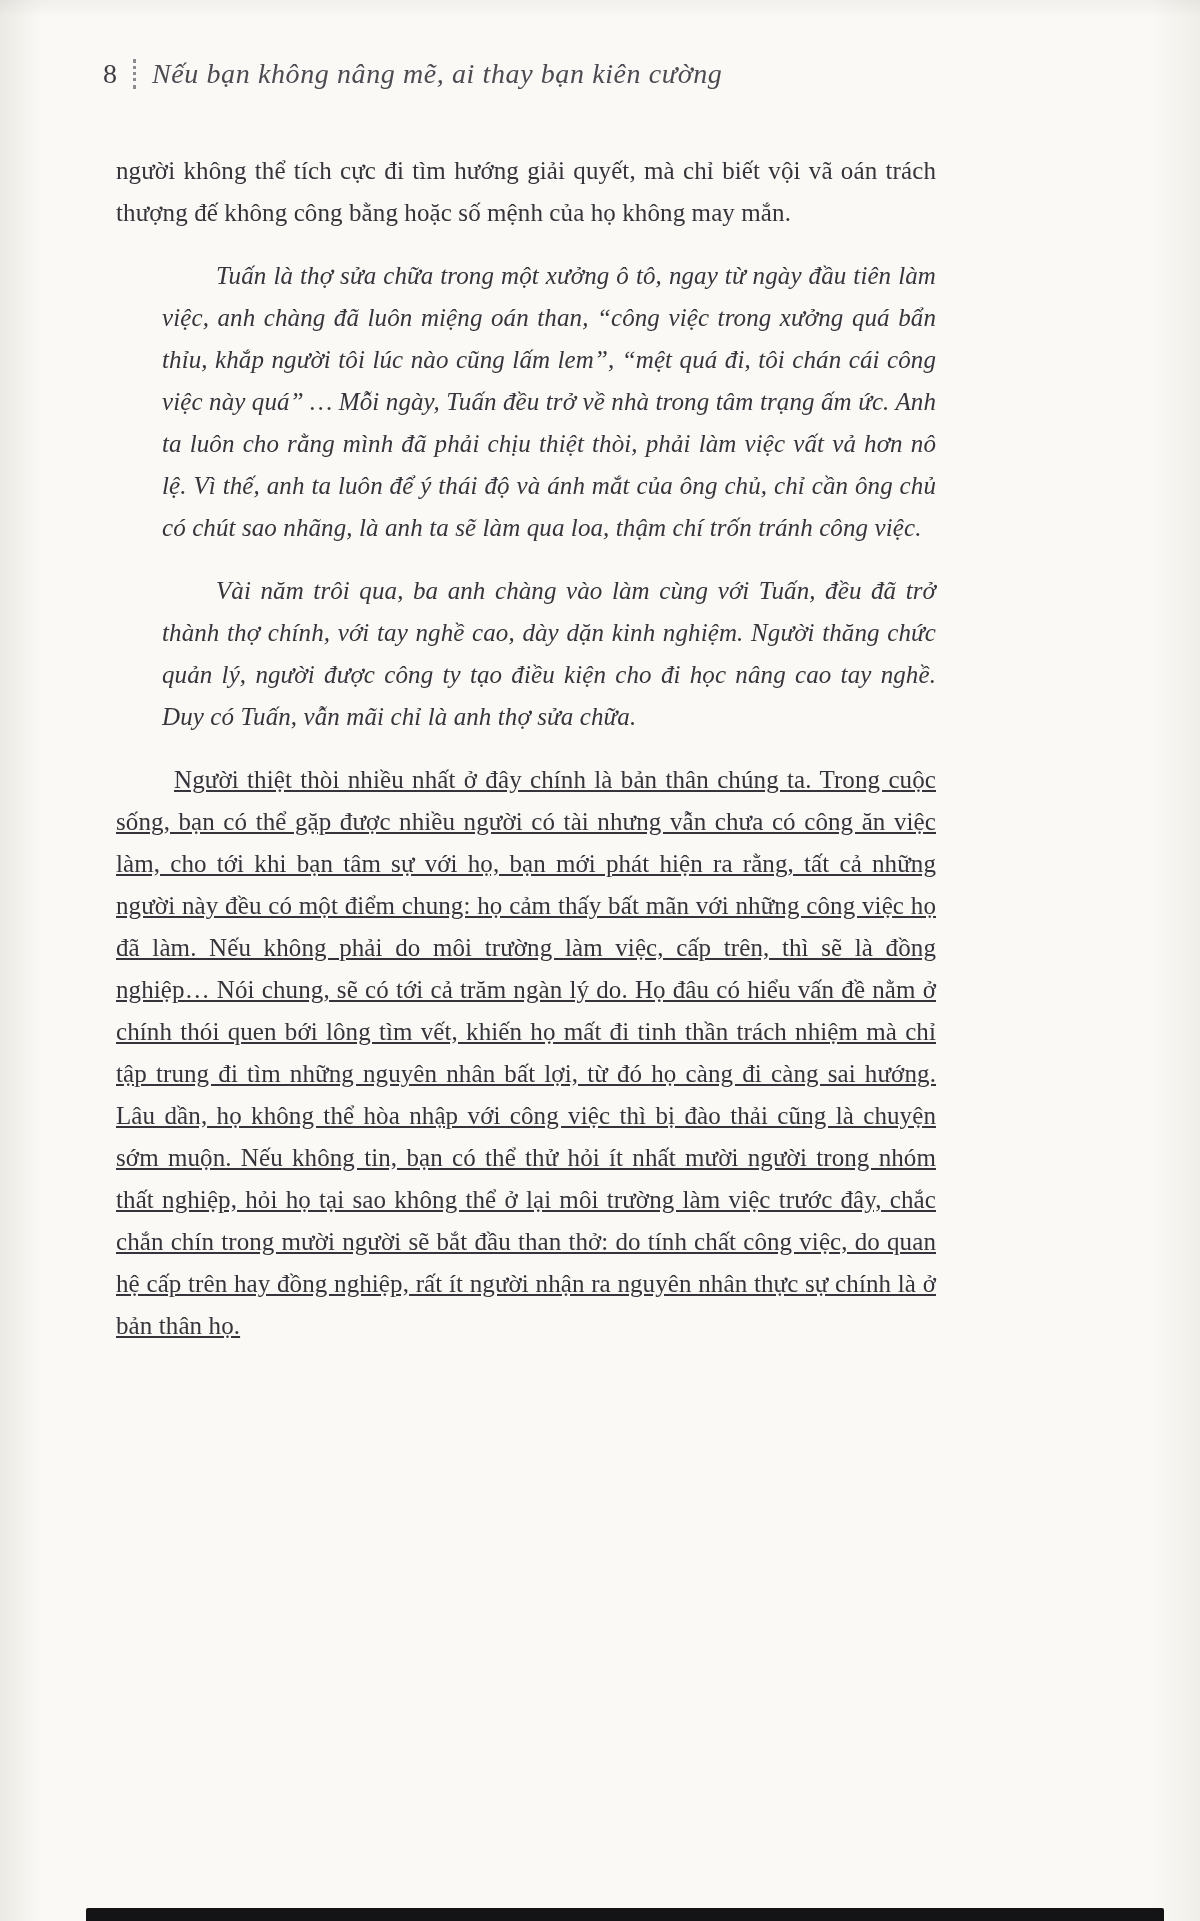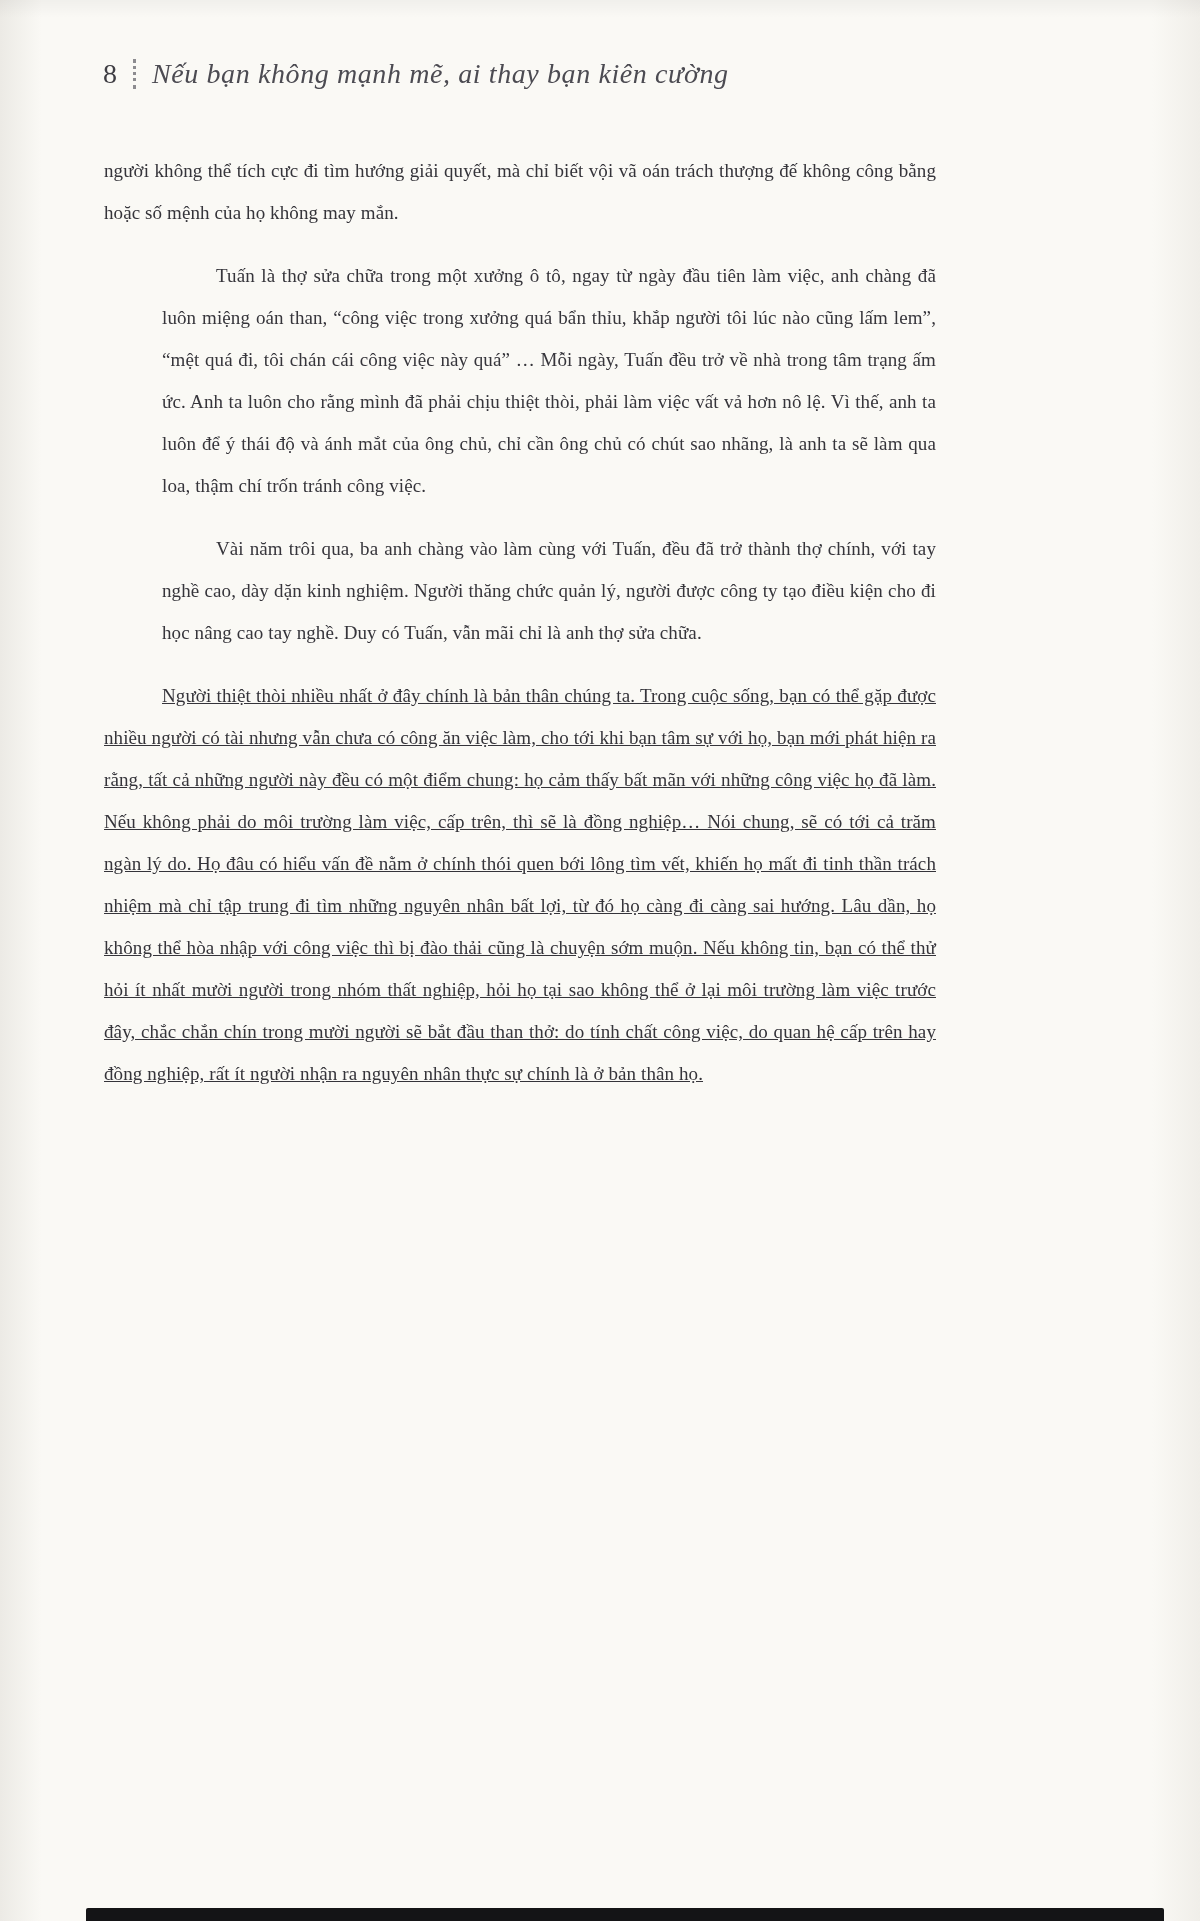--- a/index.html
+++ b/index.html
@@ -53,33 +53,34 @@
     letter-spacing: 0.6px;
     color: #4c4b52;
   }
   .body-text {
     position: absolute;
     top: 150px;
     left: 104px;
     width: 832px;
   }
   .para {
-    margin: 0 0 21px 0;
-    font-size: 19px;
+    margin: 0 0 21px 12px;
+    font-size: 25px;
     line-height: 42px;
     text-align: justify;
     color: #35343a;
     letter-spacing: 0.1px;
   }
   .p-continuation {
     text-indent: 0;
   }
   .p-story {
     margin-left: 58px;
     width: 774px;
+    font-style: italic;
     text-indent: 54px;
     color: #36353b;
   }
   .p-main {
     text-indent: 58px;
     text-decoration: underline;
   }
   .scan-strip {
     position: absolute;
     bottom: 0;
@@ -91,21 +92,21 @@
   }
 </style>
 </head>
 <body>
 
 <div class="page">
 
   <div class="header">
     <span class="page-number">8</span>
     <span class="header-divider"></span>
-    <span class="book-title">Nếu bạn không mạnh mẽ, ai thay bạn kiên cường</span>
+    <span class="book-title">Nếu bạn không nâng mẽ, ai thay bạn kiên cường</span>
   </div>
 
   <div class="body-text">
     <p class="para p-continuation">người không thể tích cực đi tìm hướng giải quyết, mà chỉ biết vội vã oán trách thượng đế không công bằng hoặc số mệnh của họ không may mắn.</p>
 
     <p class="para p-story">Tuấn là thợ sửa chữa trong một xưởng ô tô, ngay từ ngày đầu tiên làm việc, anh chàng đã luôn miệng oán than, “công việc trong xưởng quá bẩn thỉu, khắp người tôi lúc nào cũng lấm lem”, “mệt quá đi, tôi chán cái công việc này quá” … Mỗi ngày, Tuấn đều trở về nhà trong tâm trạng ấm ức. Anh ta luôn cho rằng mình đã phải chịu thiệt thòi, phải làm việc vất vả hơn nô lệ. Vì thế, anh ta luôn để ý thái độ và ánh mắt của ông chủ, chỉ cần ông chủ có chút sao nhãng, là anh ta sẽ làm qua loa, thậm chí trốn tránh công việc.</p>
 
     <p class="para p-story">Vài năm trôi qua, ba anh chàng vào làm cùng với Tuấn, đều đã trở thành thợ chính, với tay nghề cao, dày dặn kinh nghiệm. Người thăng chức quản lý, người được công ty tạo điều kiện cho đi học nâng cao tay nghề. Duy có Tuấn, vẫn mãi chỉ là anh thợ sửa chữa.</p>
 
     <p class="para p-main">Người thiệt thòi nhiều nhất ở đây chính là bản thân chúng ta. Trong cuộc sống, bạn có thể gặp được nhiều người có tài nhưng vẫn chưa có công ăn việc làm, cho tới khi bạn tâm sự với họ, bạn mới phát hiện ra rằng, tất cả những người này đều có một điểm chung: họ cảm thấy bất mãn với những công việc họ đã làm. Nếu không phải do môi trường làm việc, cấp trên, thì sẽ là đồng nghiệp… Nói chung, sẽ có tới cả trăm ngàn lý do. Họ đâu có hiểu vấn đề nằm ở chính thói quen bới lông tìm vết, khiến họ mất đi tinh thần trách nhiệm mà chỉ tập trung đi tìm những nguyên nhân bất lợi, từ đó họ càng đi càng sai hướng. Lâu dần, họ không thể hòa nhập với công việc thì bị đào thải cũng là chuyện sớm muộn. Nếu không tin, bạn có thể thử hỏi ít nhất mười người trong nhóm thất nghiệp, hỏi họ tại sao không thể ở lại môi trường làm việc trước đây, chắc chắn chín trong mười người sẽ bắt đầu than thở: do tính chất công việc, do quan hệ cấp trên hay đồng nghiệp, rất ít người nhận ra nguyên nhân thực sự chính là ở bản thân họ.</p>

